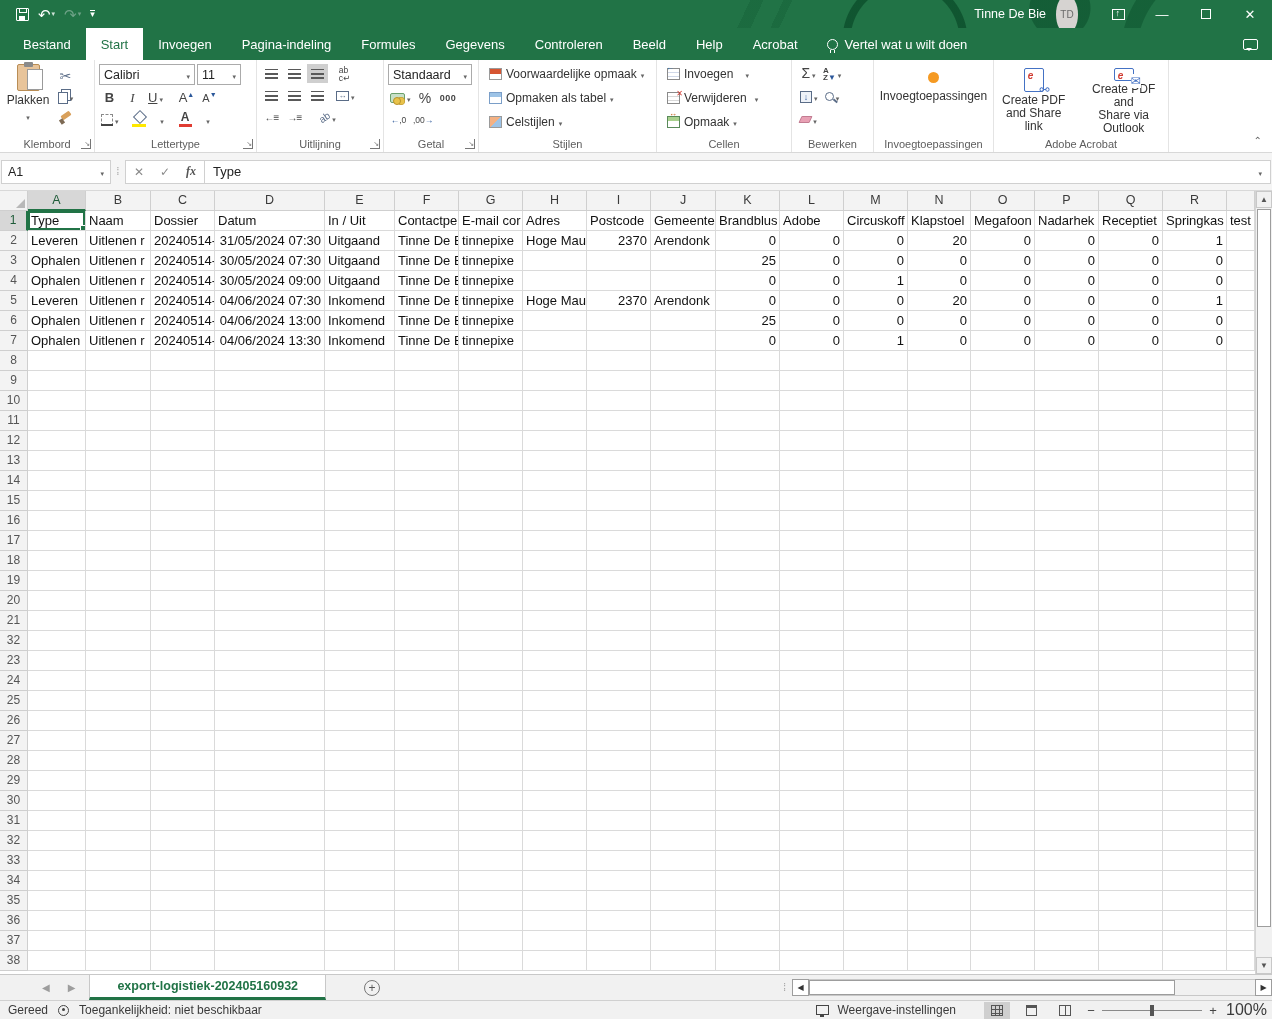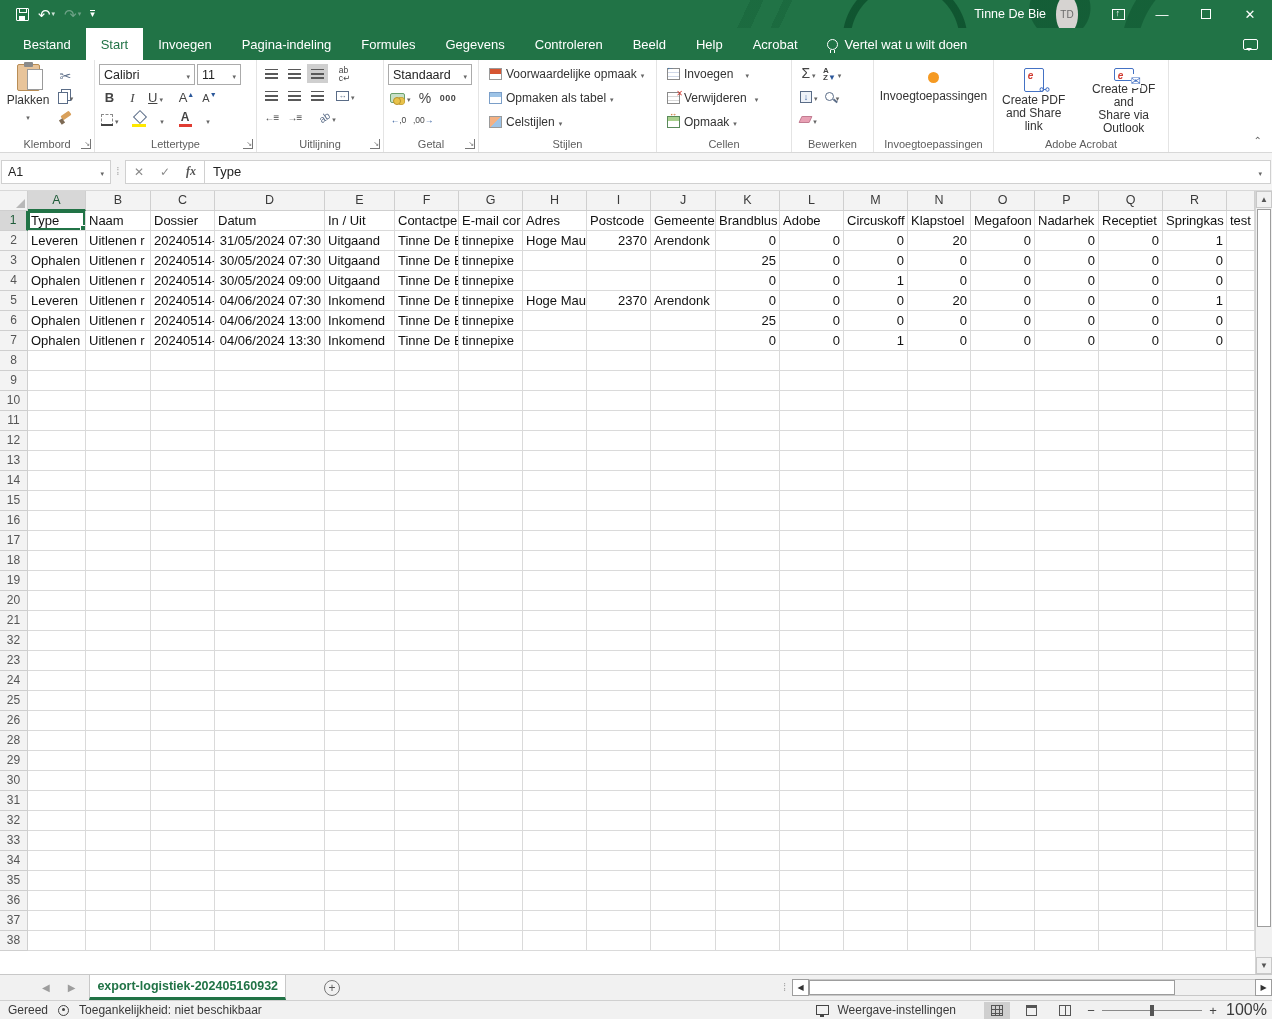--- a/index.html
+++ b/index.html
@@ -145,21 +145,21 @@
   .handle { position:absolute; right:-1px; bottom:-1px; width:6px; height:6px; background:#217346; border:1px solid #fff; }
   .vscroll { width:17px; background:#f1f1f1; border-left:1px solid #d4d4d4; display:flex; flex-direction:column; }
   .varrow { height:17px; display:flex; align-items:center; justify-content:center; font-size:8px; color:#555; background:#f1f1f1; border:1px solid #c8c8c8; }
   .vthumb { flex:0 0 718px; margin:1px 1px; background:#fff; border:1px solid #9d9d9d; }
   .vspacer { flex:1; }
 
   
   .tabbar { height:26px; background:#f1f1f1; border-top:1px solid #c8c8c8; display:flex; align-items:stretch; font-size:12.5px; }
   .shnav { display:flex; align-items:center; gap:18px; padding:0 14px 0 42px; color:#9d9d9d; font-size:10px; }
   .sheettab { background:#fff; border-left:1px solid #c8c8c8; border-right:1px solid #c8c8c8; border-bottom:3px solid #217346;
-    color:#217346; font-weight:bold; display:flex; align-items:center; padding:0 7px; }
+    color:#217346; font-weight:bold; display:flex; align-items:center; padding:0 27px; }
   .newsheet { margin-left:38px; display:flex; align-items:center; }
   .newsheet .circ { width:16px; height:16px; border:1px solid #767676; border-radius:50%; color:#555; font-size:12px; line-height:14px; text-align:center; }
   .tdots { margin-left:auto; color:#a0a0a0; font-size:10px; display:flex; align-items:center; padding:0 6px; }
   .hscroll { display:flex; align-items:center; width:480px; padding:2px 0; }
   .harrow { width:17px; height:17px; background:#fff; border:1px solid #9d9d9d; font-size:8px; color:#333; display:flex; align-items:center; justify-content:center; }
   .htrack { flex:1; height:17px; background:#f1f1f1; border-top:1px solid #c8c8c8; border-bottom:1px solid #c8c8c8; padding:0; }
   .hthumb { width:82%; height:15px; background:#fff; border:1px solid #9d9d9d; margin-top:0px; }
 
   
   .statusbar { height:19px; background:#f1f1f1; border-top:1px solid #d0d0d0; display:flex; align-items:center; font-size:12px; color:#3a3a3a; padding:0 8px; }
@@ -1088,20 +1088,42 @@
           <div class="cell" style="width: 64px; text-align: right;"></div>
           <div class="cell" style="width: 64px; text-align: right;"></div>
           <div class="cell" style="width: 63px; text-align: right;"></div>
           <div class="cell" style="width: 64px; text-align: right;"></div>
           <div class="cell" style="width: 64px; text-align: right;"></div>
           <div class="cell" style="width: 64px; text-align: right;"></div>
           <div class="cell" style="width: 64px; text-align: right;"></div>
           <div class="cell" style="width: 28px; text-align: left;"></div>
         </div>
         <div class="grow">
+          <div class="gutter">27</div>
+          <div class="cell" style="width: 58px; text-align: left;"></div>
+          <div class="cell" style="width: 65px; text-align: left;"></div>
+          <div class="cell" style="width: 64px; text-align: left;"></div>
+          <div class="cell" style="width: 110px; text-align: right;"></div>
+          <div class="cell" style="width: 70px; text-align: left;"></div>
+          <div class="cell" style="width: 64px; text-align: left;"></div>
+          <div class="cell" style="width: 64px; text-align: left;"></div>
+          <div class="cell" style="width: 64px; text-align: left;"></div>
+          <div class="cell" style="width: 64px; text-align: right;"></div>
+          <div class="cell" style="width: 65px; text-align: left;"></div>
+          <div class="cell" style="width: 64px; text-align: right;"></div>
+          <div class="cell" style="width: 64px; text-align: right;"></div>
+          <div class="cell" style="width: 64px; text-align: right;"></div>
+          <div class="cell" style="width: 63px; text-align: right;"></div>
+          <div class="cell" style="width: 64px; text-align: right;"></div>
+          <div class="cell" style="width: 64px; text-align: right;"></div>
+          <div class="cell" style="width: 64px; text-align: right;"></div>
+          <div class="cell" style="width: 64px; text-align: right;"></div>
+          <div class="cell" style="width: 28px; text-align: left;"></div>
+        </div>
+        <div class="grow">
           <div class="gutter">28</div>
           <div class="cell" style="width: 58px; text-align: left;"></div>
           <div class="cell" style="width: 65px; text-align: left;"></div>
           <div class="cell" style="width: 64px; text-align: left;"></div>
           <div class="cell" style="width: 110px; text-align: right;"></div>
           <div class="cell" style="width: 70px; text-align: left;"></div>
           <div class="cell" style="width: 64px; text-align: left;"></div>
           <div class="cell" style="width: 64px; text-align: left;"></div>
           <div class="cell" style="width: 64px; text-align: left;"></div>
           <div class="cell" style="width: 64px; text-align: right;"></div>

